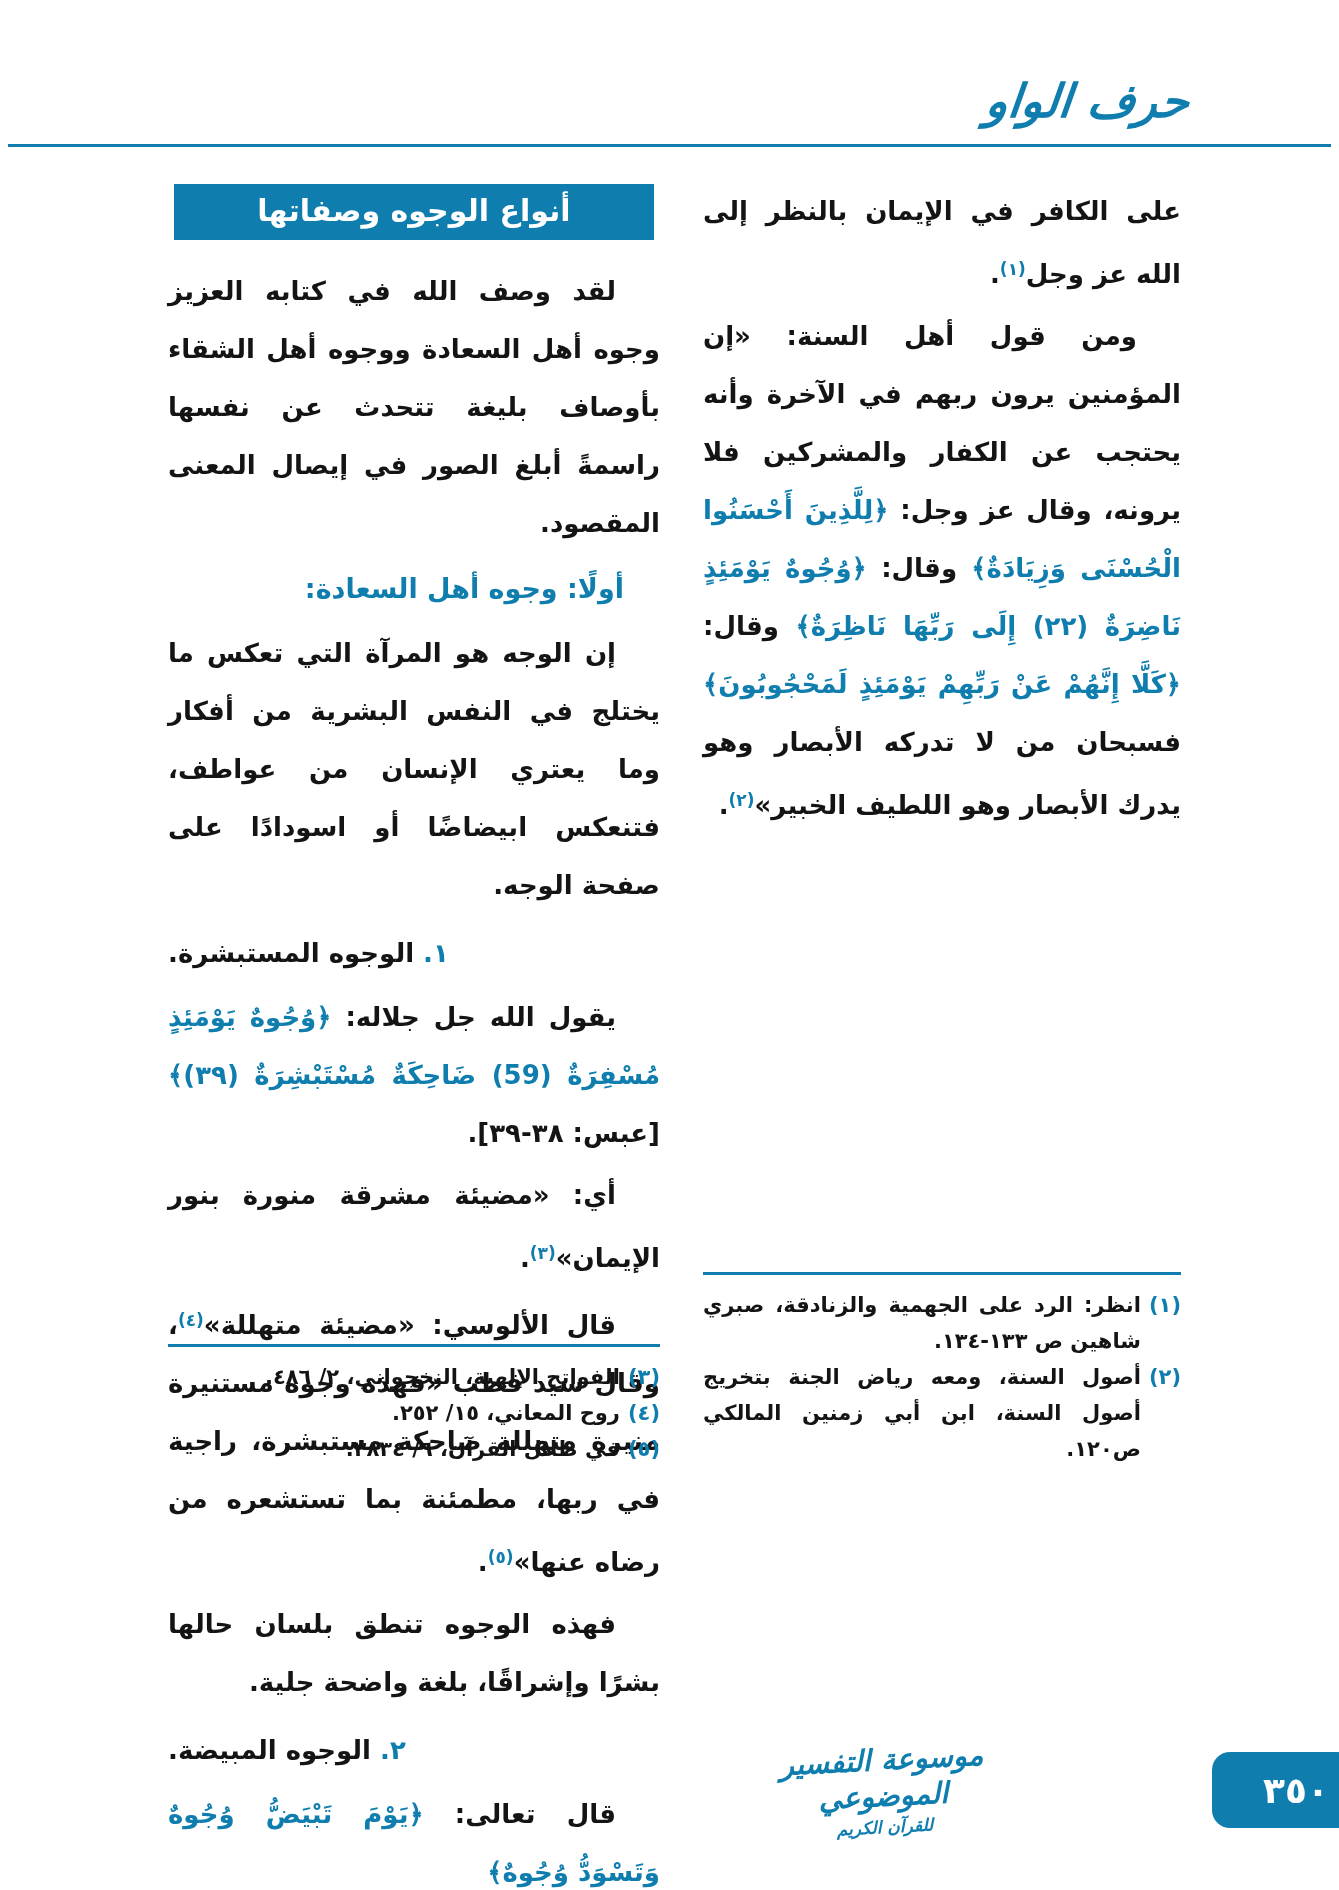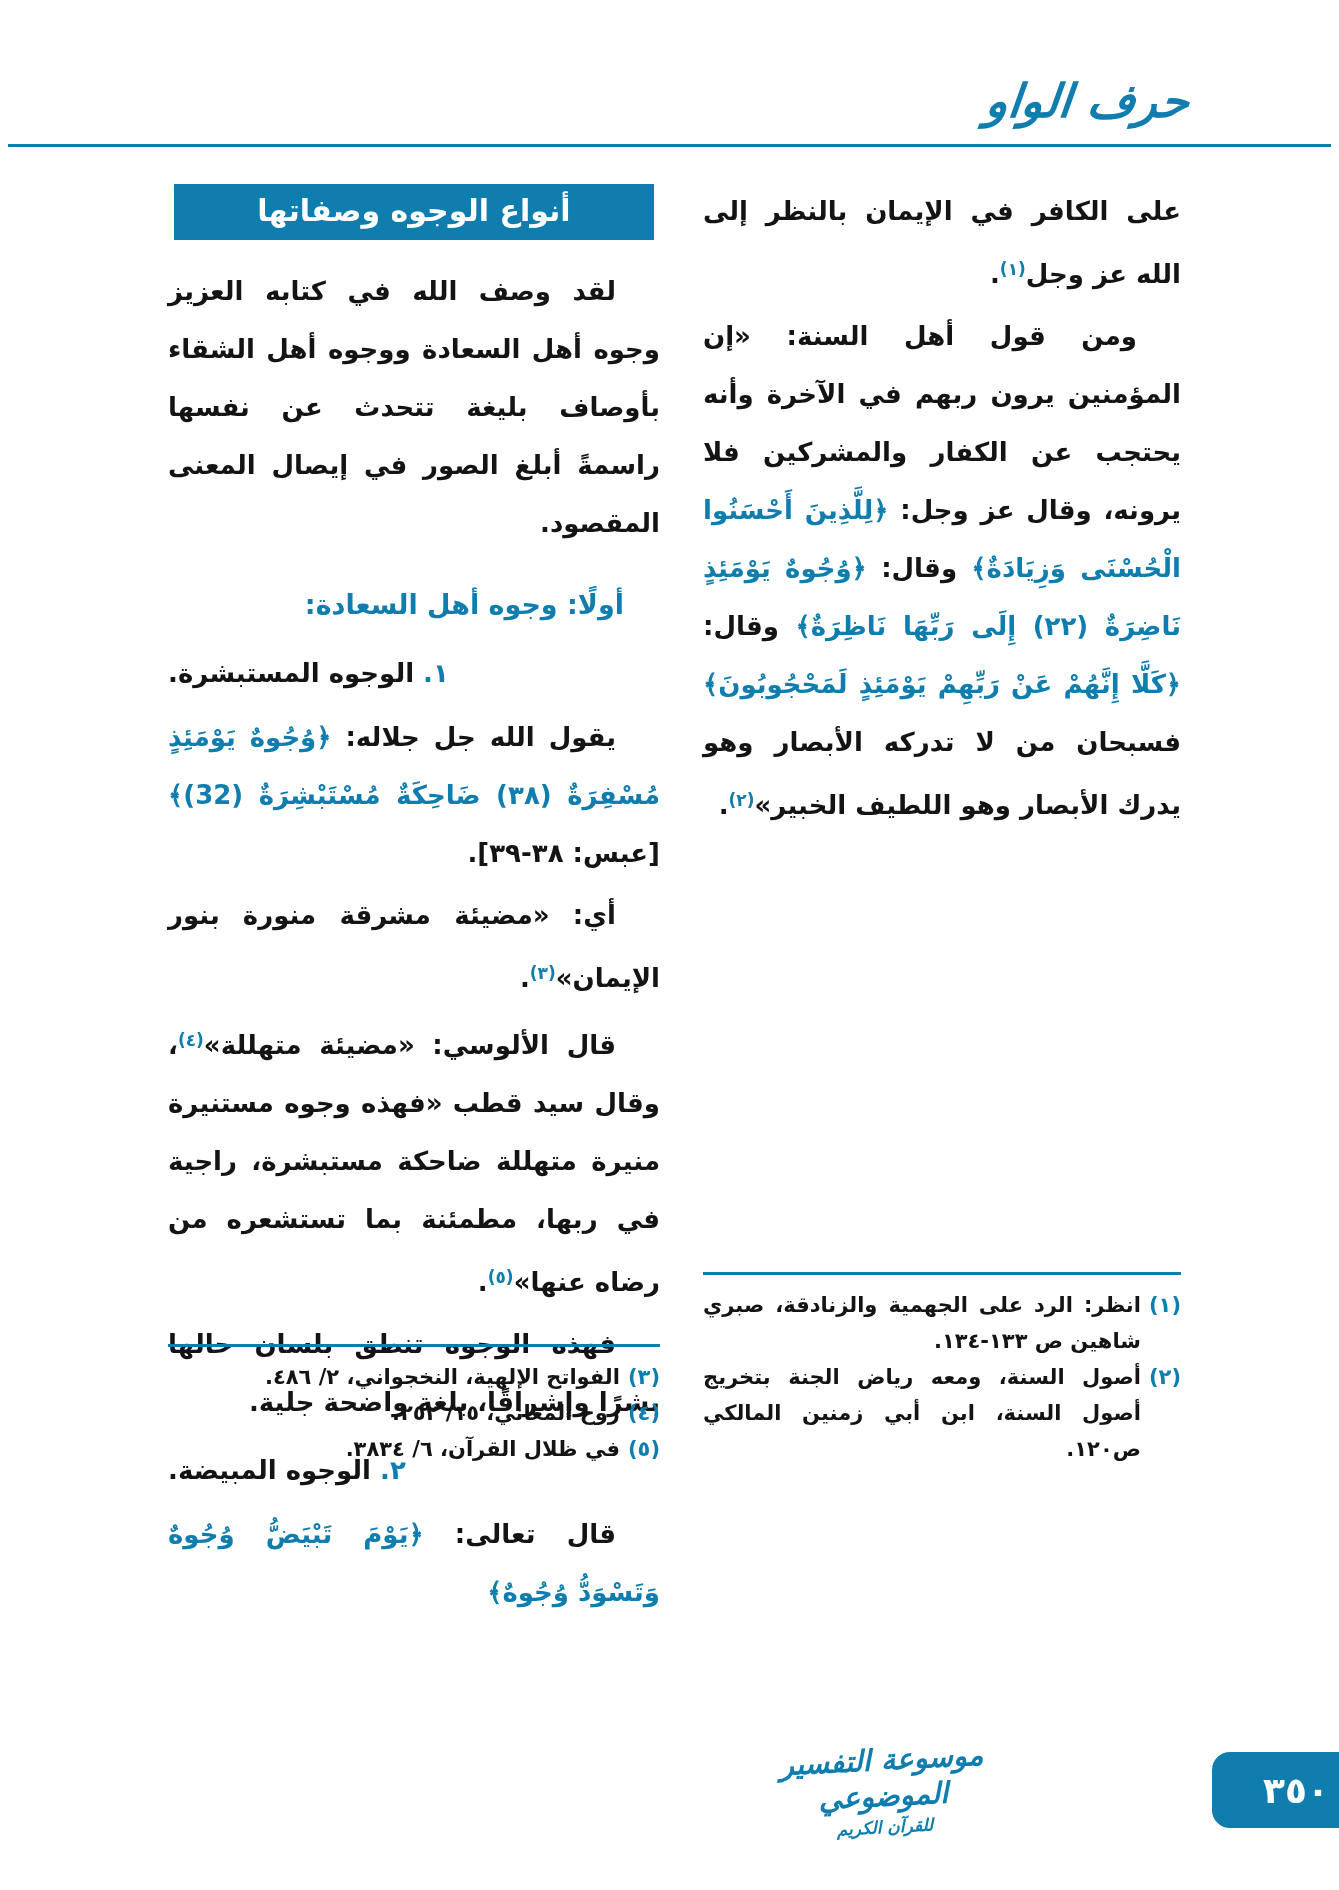--- a/index.html
+++ b/index.html
@@ -41,21 +41,21 @@
     font-size: 26px; line-height: 58px; font-weight: 700;
     color: #141414;
     text-align: justify;
     text-indent: 44px;
     margin: 0 0 4px 0;
   }
   .para.no-indent { text-indent: 0; }
   .para.subheading {
     color: var(--accent); font-size: 27px;
     text-align: right; text-indent: 36px;
-    margin: 24px 0 6px 0;
+    margin: 8px 0 6px 0;
   }
   .para.heading {
     text-align: left; text-indent: 0;
     margin: 10px 0 6px 0;
   }
   .seg-quran { color: var(--accent); }
   .seg-num   { color: var(--accent); }
   .seg-fnref {
     color: var(--accent);
     font-size: 17px;
@@ -103,22 +103,23 @@
   <div class="col col-right">
       <p class="para body no-indent"><span class="seg seg-text">على الكافر في الإيمان بالنظر إلى الله عز وجل</span><span class="seg seg-fnref">(١)</span><span class="seg seg-text">.</span></p>
       <p class="para body"><span class="seg seg-text">ومن قول أهل السنة: «إن المؤمنين يرون ربهم في الآخرة وأنه يحتجب عن الكفار والمشركين فلا يرونه، وقال عز وجل: </span><span class="seg seg-quran">﴿لِلَّذِينَ أَحْسَنُوا الْحُسْنَى وَزِيَادَةٌ﴾</span><span class="seg seg-text"> وقال: </span><span class="seg seg-quran">﴿وُجُوهٌ يَوْمَئِذٍ نَاضِرَةٌ (٢٢) إِلَى رَبِّهَا نَاظِرَةٌ﴾</span><span class="seg seg-text"> وقال: </span><span class="seg seg-quran">﴿كَلَّا إِنَّهُمْ عَنْ رَبِّهِمْ يَوْمَئِذٍ لَمَحْجُوبُونَ﴾</span><span class="seg seg-text"> فسبحان من لا تدركه الأبصار وهو يدرك الأبصار وهو اللطيف الخبير»</span><span class="seg seg-fnref">(٢)</span><span class="seg seg-text">.</span></p>
     </div>
 
   <div class="col col-left">
     <div class="section-title">أنواع الوجوه وصفاتها</div>
     <div>
         <p class="para body"><span class="seg seg-text">لقد وصف الله في كتابه العزيز وجوه أهل السعادة ووجوه أهل الشقاء بأوصاف بليغة تتحدث عن نفسها راسمةً أبلغ الصور في إيصال المعنى المقصود.</span></p>
         <p class="para subheading"><span class="seg seg-text">أولًا: وجوه أهل السعادة:</span></p>
+        <p class="para body"><span class="seg seg-text">إن الوجه هو المرآة التي تعكس ما يختلج في النفس البشرية من أفكار وما يعتري الإنسان من عواطف، فتنعكس ابيضاضًا أو اسودادًا على صفحة الوجه.</span></p>
         <p class="para heading"><span class="seg seg-num">١. </span><span class="seg seg-text">الوجوه المستبشرة.</span></p>
-        <p class="para body"><span class="seg seg-text">يقول الله جل جلاله: </span><span class="seg seg-quran">﴿وُجُوهٌ يَوْمَئِذٍ مُسْفِرَةٌ (٣٨) ضَاحِكَةٌ مُسْتَبْشِرَةٌ (32)﴾</span><span class="seg seg-text"> [عبس: ٣٨-٣٩].</span></p>
+        <p class="para body"><span class="seg seg-text">يقول الله جل جلاله: </span><span class="seg seg-quran">﴿وُجُوهٌ يَوْمَئِذٍ مُسْفِرَةٌ (59) ضَاحِكَةٌ مُسْتَبْشِرَةٌ (٣٩)﴾</span><span class="seg seg-text"> [عبس: ٣٨-٣٩].</span></p>
         <p class="para body"><span class="seg seg-text">أي: «مضيئة مشرقة منورة بنور الإيمان»</span><span class="seg seg-fnref">(٣)</span><span class="seg seg-text">.</span></p>
         <p class="para body"><span class="seg seg-text">قال الألوسي: «مضيئة متهللة»</span><span class="seg seg-fnref">(٤)</span><span class="seg seg-text">، وقال سيد قطب «فهذه وجوه مستنيرة منيرة متهللة ضاحكة مستبشرة، راجية في ربها، مطمئنة بما تستشعره من رضاه عنها»</span><span class="seg seg-fnref">(٥)</span><span class="seg seg-text">.</span></p>
         <p class="para body"><span class="seg seg-text">فهذه الوجوه تنطق بلسان حالها بشرًا وإشراقًا، بلغة واضحة جلية.</span></p>
         <p class="para heading"><span class="seg seg-num">٢. </span><span class="seg seg-text">الوجوه المبيضة.</span></p>
         <p class="para body"><span class="seg seg-text">قال تعالى: </span><span class="seg seg-quran">﴿يَوْمَ تَبْيَضُّ وُجُوهٌ وَتَسْوَدُّ وُجُوهٌ﴾</span></p>
       </div>
   </div>
 
   <div class="footnotes footnotes-right">
     <div class="fn-rule"></div>

